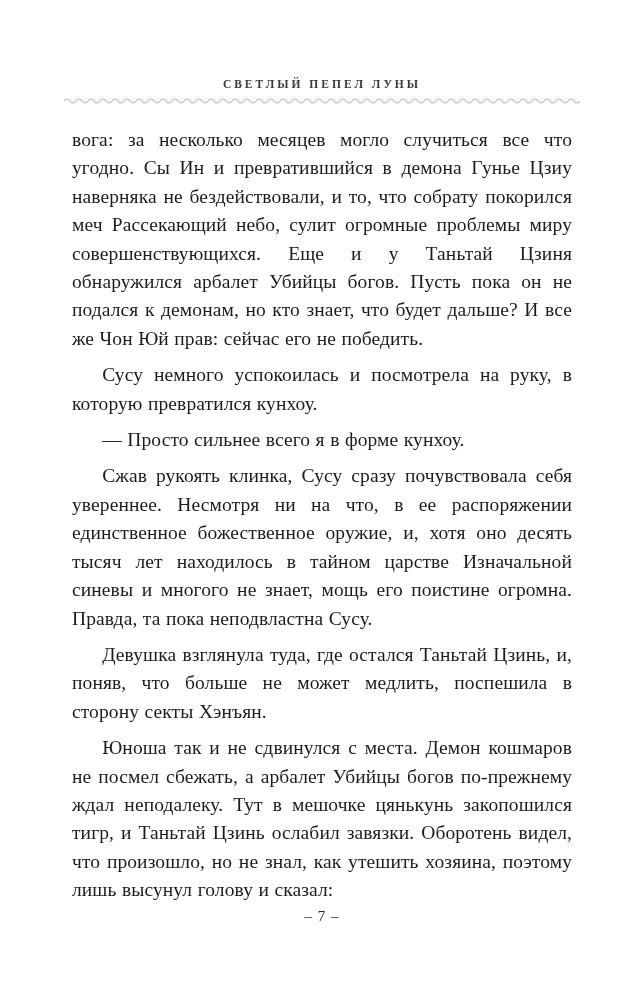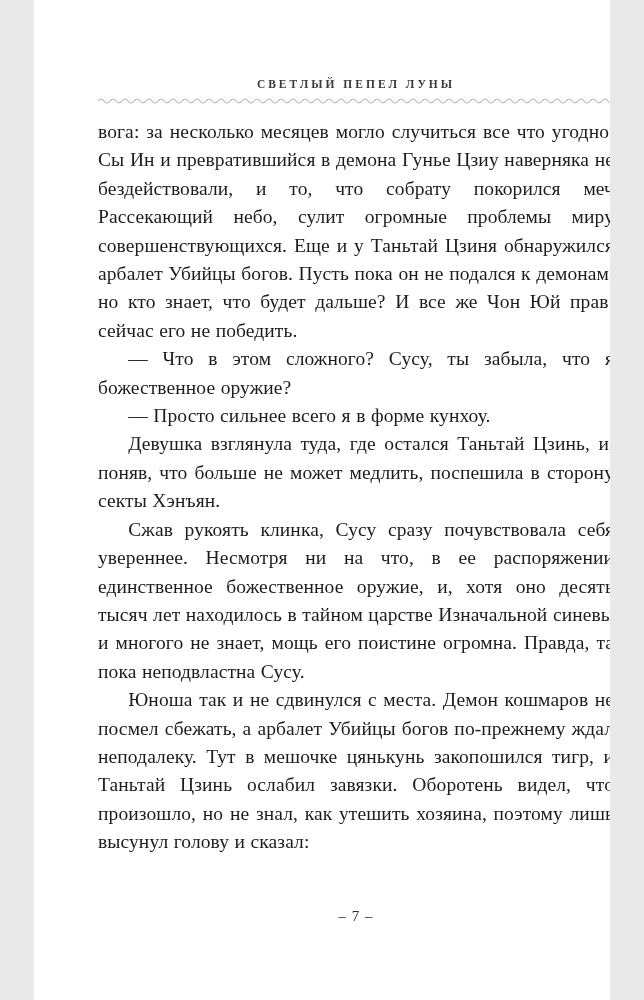--- a/index.html
+++ b/index.html
@@ -2,21 +2,21 @@
 <html lang="ru"><head>
 <meta charset="utf-8">
 <style>
   html, body {
     margin: 0;
     padding: 0;
     background: #e9e9e9;
   }
   .page {
     position: relative;
-    width: 576px;
+    width: 644px;
     height: 1000px;
     margin: 0 auto;
     background: #ffffff;
     overflow: hidden;
     font-family: "Liberation Serif", serif;
     color: #1c1c1c;
   }
   .running-head {
     position: absolute;
     top: 78px;
@@ -43,21 +43,21 @@
     width: 516px;
     height: 8px;
   }
   .body-text {
     position: absolute;
     top: 118px;
     left: 64px;
     width: 516px;
   }
   .para {
-    margin: 0;
+    margin: 8px;
     font-size: 19.5px;
     line-height: 28.4px;
     text-align: justify;
     letter-spacing: 0.1px;
     word-spacing: 0.5px;
   }
   .para.indent {
     text-indent: 1.55em;
   }
   .page-number {
@@ -79,22 +79,22 @@
   <div class="running-head">СВЕТЛЫЙ ПЕПЕЛ ЛУНЫ</div>
 
   <div class="wave-rule">
     <svg viewBox="0 0 516 8" preserveAspectRatio="none" aria-hidden="true">
       <path d="M0 5 q3 -4 6 0 t6 0 t6 0 t6 0 t6 0 t6 0 t6 0 t6 0 t6 0 t6 0 t6 0 t6 0 t6 0 t6 0 t6 0 t6 0 t6 0 t6 0 t6 0 t6 0 t6 0 t6 0 t6 0 t6 0 t6 0 t6 0 t6 0 t6 0 t6 0 t6 0 t6 0 t6 0 t6 0 t6 0 t6 0 t6 0 t6 0 t6 0 t6 0 t6 0 t6 0 t6 0 t6 0 t6 0 t6 0 t6 0 t6 0 t6 0 t6 0 t6 0 t6 0 t6 0 t6 0 t6 0 t6 0 t6 0 t6 0 t6 0 t6 0 t6 0 t6 0 t6 0 t6 0 t6 0 t6 0 t6 0 t6 0 t6 0 t6 0 t6 0 t6 0 t6 0 t6 0 t6 0 t6 0 t6 0 t6 0 t6 0 t6 0 t6 0 t6 0 t6 0 t6 0 t6 0 t6 0 t6 0" fill="none" stroke="#b9b9b9" stroke-width="1.1"></path>
     </svg>
   </div>
 
   <div class="body-text">
       <p class="para">вога: за несколько месяцев могло случиться все что угодно. Сы Ин и превратившийся в демона Гунье Цзиу наверняка не бездействовали, и то, что собрату покорился меч Рассекающий небо, сулит огромные проблемы миру совершенствующихся. Еще и у Таньтай Цзиня обнаружился арбалет Убийцы богов. Пусть пока он не подался к демонам, но кто знает, что будет дальше? И все же Чон Юй прав: сейчас его не победить.</p>
-      <p class="para indent">— Что в этом сложного? Сусу, ты забыла, что я божественное оружие?</p>
+      <p class="para indent">Сусу немного успокоилась и посмотрела на руку, в которую превратился кунхоу.</p>
       <p class="para indent">— Просто сильнее всего я в форме кунхоу.</p>
+      <p class="para indent">Сжав рукоять клинка, Сусу сразу почувствовала себя увереннее. Несмотря ни на что, в ее распоряжении единственное божественное оружие, и, хотя оно десять тысяч лет находилось в тайном царстве Изначальной синевы и многого не знает, мощь его поистине огромна. Правда, та пока неподвластна Сусу.</p>
       <p class="para indent">Девушка взглянула туда, где остался Таньтай Цзинь, и, поняв, что больше не может медлить, поспешила в сторону секты Хэнъян.</p>
-      <p class="para indent">Сжав рукоять клинка, Сусу сразу почувствовала себя увереннее. Несмотря ни на что, в ее распоряжении единственное божественное оружие, и, хотя оно десять тысяч лет находилось в тайном царстве Изначальной синевы и многого не знает, мощь его поистине огромна. Правда, та пока неподвластна Сусу.</p>
       <p class="para indent">Юноша так и не сдвинулся с места. Демон кошмаров не посмел сбежать, а арбалет Убийцы богов по-прежнему ждал неподалеку. Тут в мешочке цянькунь закопошился тигр, и Таньтай Цзинь ослабил завязки. Оборотень видел, что произошло, но не знал, как утешить хозяина, поэтому лишь высунул голову и сказал:</p>
     </div>
 
   <div class="page-number">– 7 –</div>
 
 </div>
 
 </body></html>

